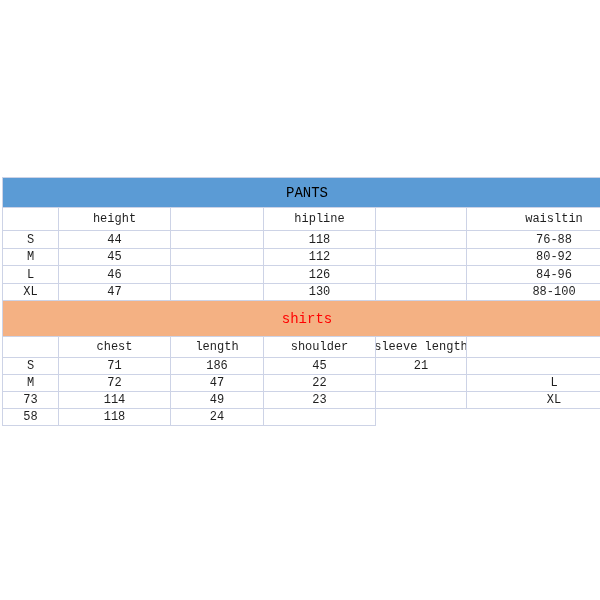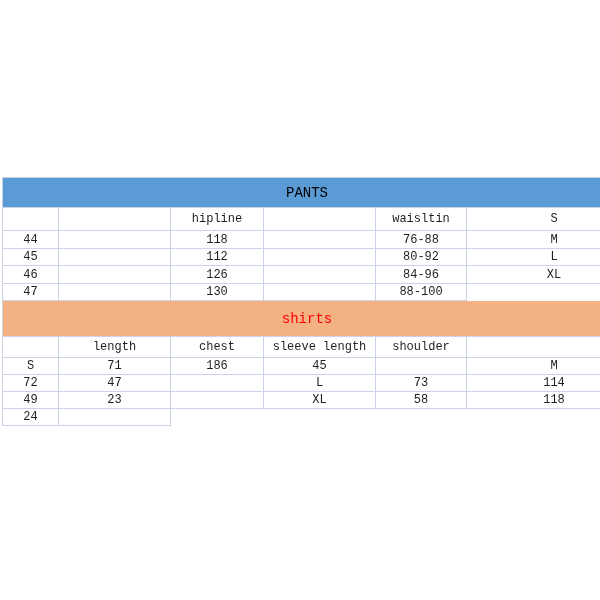--- a/index.html
+++ b/index.html
@@ -41,20 +41,21 @@
   .title.shirts{background:var(--orange);color:var(--red);}
 </style>
 </head>
 <body>
 
 <div class="sheet">
 
   <div class="c title pants">PANTS</div>
 
   <div class="c"></div>
+  <div class="c">height</div>
   <div class="c"></div>
   <div class="c">hipline</div>
   <div class="c"></div>
   <div class="c">waisltin</div>
 
   <div class="c">S</div>
   <div class="c">44</div>
   <div class="c"></div>
   <div class="c">118</div>
   <div class="c"></div>
@@ -77,35 +78,37 @@
   <div class="c">XL</div>
   <div class="c">47</div>
   <div class="c"></div>
   <div class="c">130</div>
   <div class="c"></div>
   <div class="c">88-100</div>
 
   <div class="c title shirts">shirts</div>
 
   <div class="c"></div>
+  <div class="c">chest</div>
   <div class="c">length</div>
-  <div class="c">chest</div>
+  <div class="c">shoulder</div>
   <div class="c">sleeve length</div>
-  <div class="c">shoulder</div>
   <div class="c"></div>
 
   <div class="c">S</div>
   <div class="c">71</div>
   <div class="c">186</div>
   <div class="c">45</div>
+  <div class="c">21</div>
   <div class="c"></div>
 
   <div class="c">M</div>
   <div class="c">72</div>
   <div class="c">47</div>
+  <div class="c">22</div>
   <div class="c"></div>
 
   <div class="c">L</div>
   <div class="c">73</div>
   <div class="c">114</div>
   <div class="c">49</div>
   <div class="c">23</div>
   <div class="c"></div>
 
   <div class="c">XL</div>

